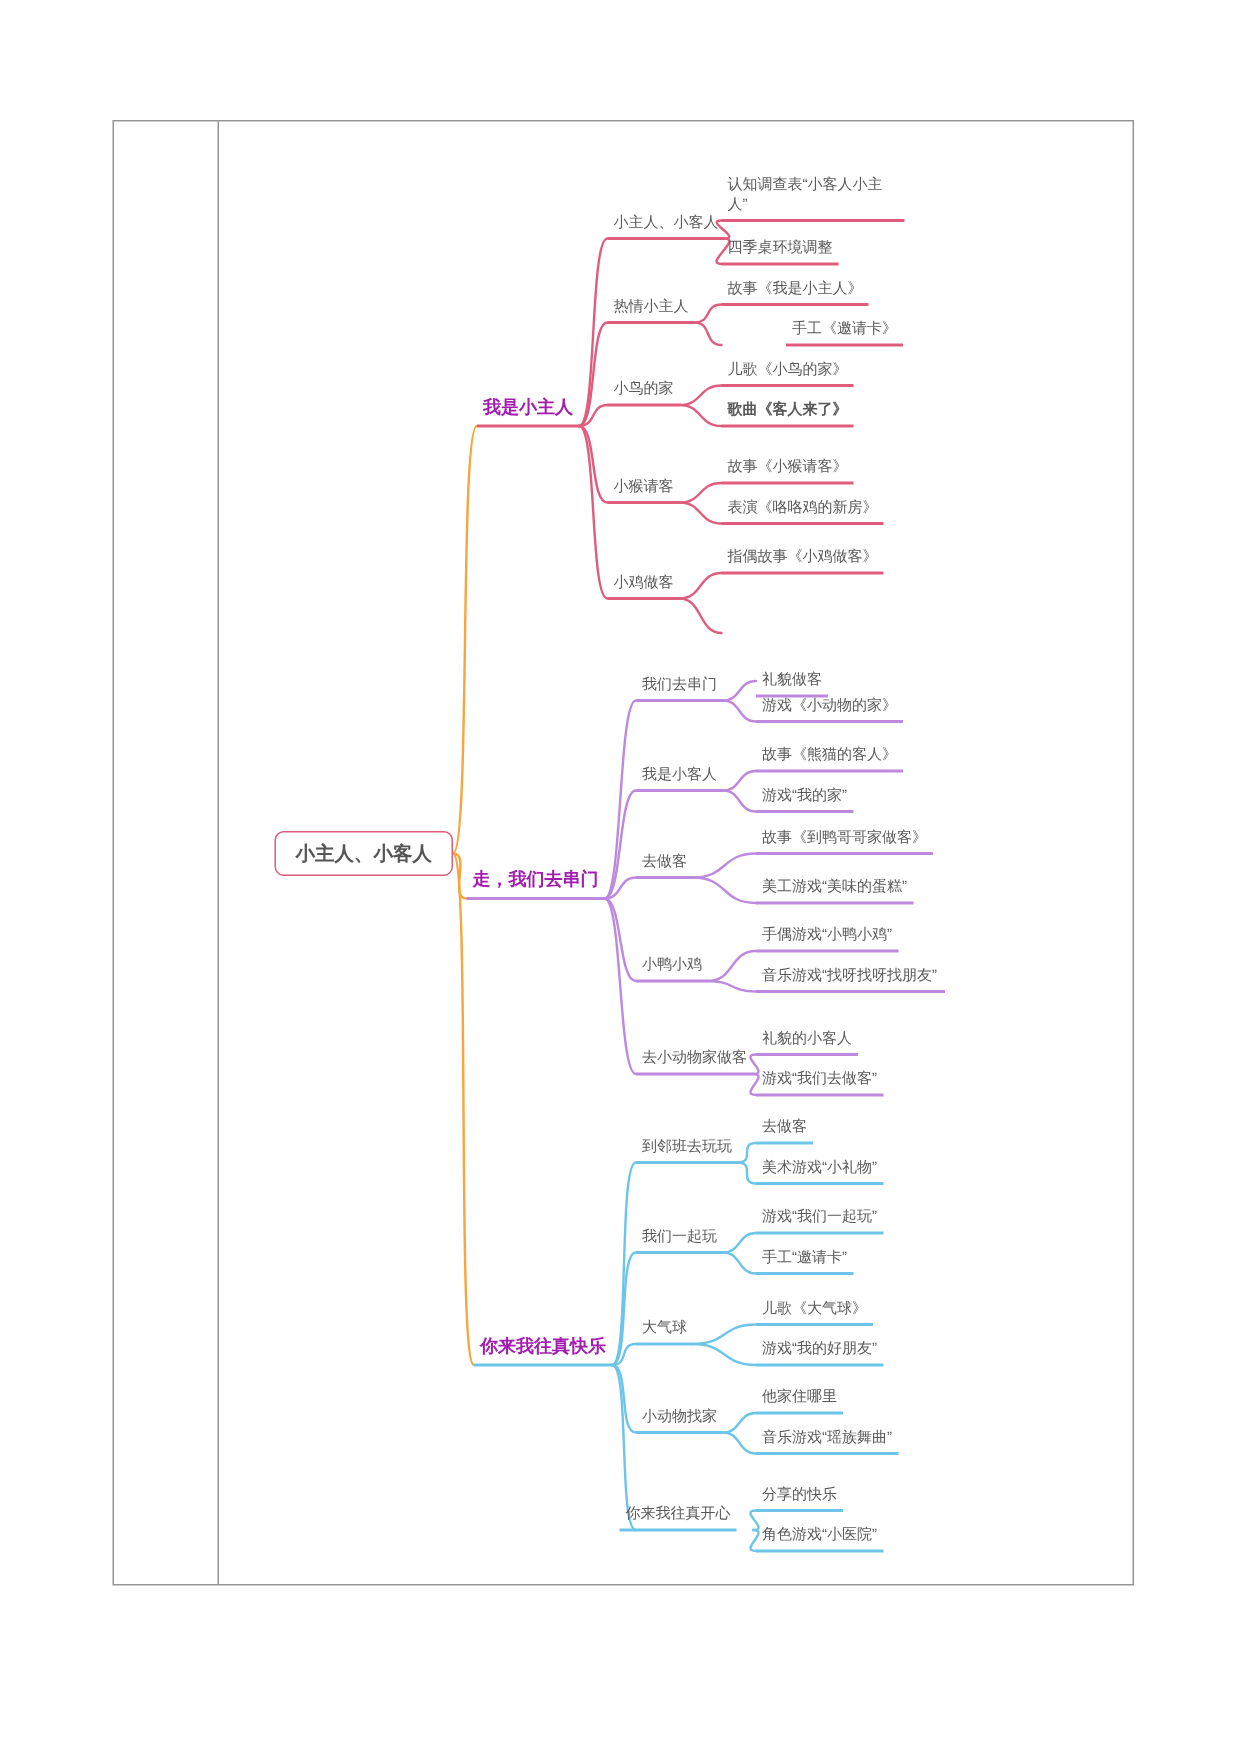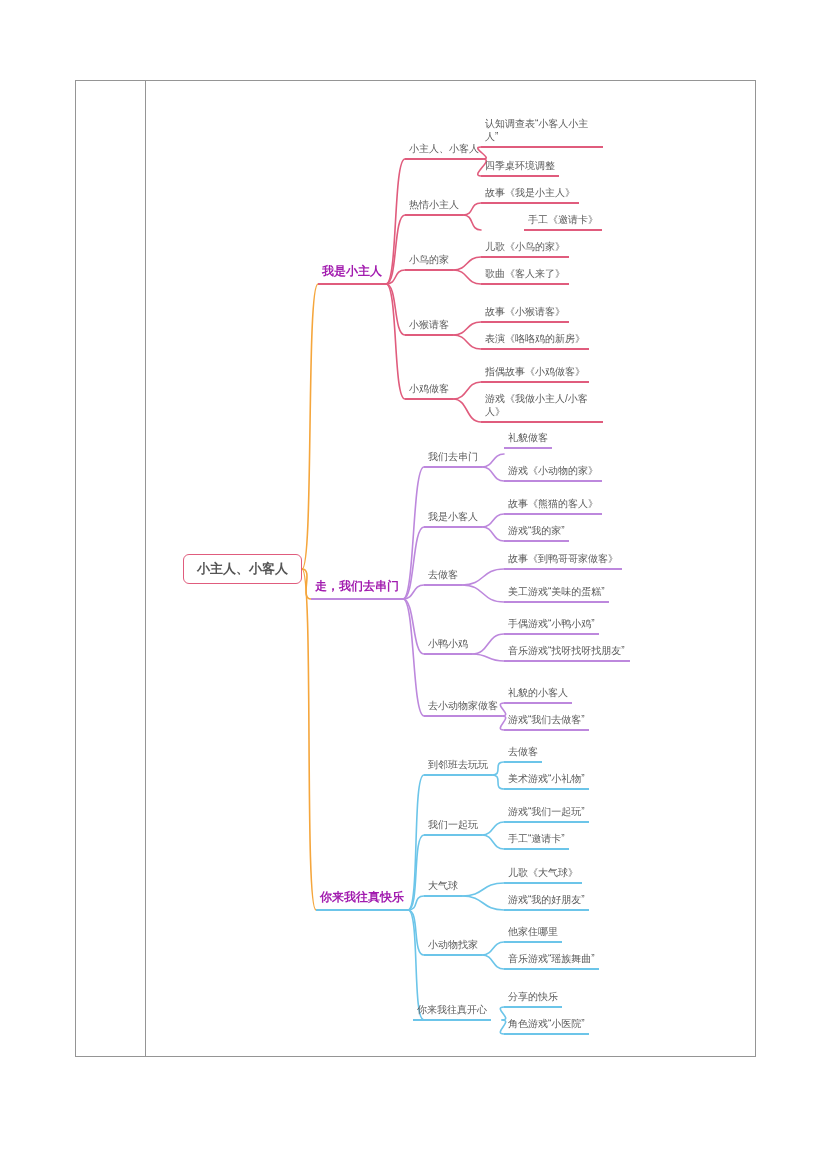--- a/index.html
+++ b/index.html
@@ -114,33 +114,32 @@
     <div id="b0c1" class="node" style="left: 405px; top: 196px; border-bottom-color: rgb(224, 92, 125); text-align: center;">热情小主人</div>
     <div id="b0c2" class="node" style="left: 405px; top: 251px; border-bottom-color: rgb(224, 92, 125);">小鸟的家</div>
     <div id="b0c3" class="node" style="left: 405px; top: 316px; border-bottom-color: rgb(224, 92, 125);">小猴请客</div>
     <div id="b0c4" class="node" style="left: 405px; top: 380px; border-bottom-color: rgb(224, 92, 125);">小鸡做客</div>
 
     <div id="b0c0i0" class="node wrap" style="left: 481px; top: 115px; width: 122px; border-bottom-color: rgb(224, 92, 125);">认知调查表“小客人小主人”</div>
     <div id="b0c0i1" class="node" style="left: 481px; top: 157px; border-bottom-color: rgb(224, 92, 125);">四季桌环境调整</div>
     <div id="b0c1i0" class="node" style="left: 481px; top: 184px; border-bottom-color: rgb(224, 92, 125);">故事《我是小主人》</div>
     <div id="b0c1i1" class="node" style="left: 481px; top: 211px; border-bottom-color: rgb(224, 92, 125); margin-left: 43px;">手工《邀请卡》</div>
     <div id="b0c2i0" class="node" style="left: 481px; top: 238px; border-bottom-color: rgb(224, 92, 125);">儿歌《小鸟的家》</div>
-    <div id="b0c2i1" class="node" style="left: 481px; top: 265px; border-bottom-color: rgb(224, 92, 125);">歌曲《客人来了》</div>
+    <div id="b0c2i1" class="node" style="left: 481px; top: 265px; border-bottom-color: rgb(224, 92, 125); font-weight: bold;">歌曲《客人来了》</div>
     <div id="b0c3i0" class="node" style="left: 481px; top: 303px; border-bottom-color: rgb(224, 92, 125);">故事《小猴请客》</div>
     <div id="b0c3i1" class="node" style="left: 481px; top: 330px; border-bottom-color: rgb(224, 92, 125);">表演《咯咯鸡的新房》</div>
     <div id="b0c4i0" class="node" style="left: 481px; top: 363px; border-bottom-color: rgb(224, 92, 125);">指偶故事《小鸡做客》</div>
-    <div id="b0c4i1" class="node wrap" style="left: 481px; top: 390px; width: 122px; border-bottom-color: rgb(224, 92, 125);">游戏《我做小主人/小客人》</div>
 
     <div id="b1c0" class="node" style="left: 424px; top: 448px; border-bottom-color: rgb(189, 136, 221);">我们去串门</div>
     <div id="b1c1" class="node" style="left: 424px; top: 508px; border-bottom-color: rgb(189, 136, 221);">我是小客人</div>
     <div id="b1c2" class="node" style="left: 424px; top: 566px; border-bottom-color: rgb(189, 136, 221);">去做客</div>
     <div id="b1c3" class="node" style="left: 424px; top: 635px; border-bottom-color: rgb(189, 136, 221);">小鸭小鸡</div>
     <div id="b1c4" class="node" style="left: 424px; top: 697px; border-bottom-color: rgb(189, 136, 221);">去小动物家做客</div>
 
-    <div id="b1c0i0" class="node" style="left: 504px; top: 429px; border-bottom-color: rgb(189, 136, 221);">礼貌做客</div>
+    <div id="b1c0i0" class="node" style="left: 504px; top: 445px; border-bottom-color: rgb(189, 136, 221);">礼貌做客</div>
     <div id="b1c0i1" class="node" style="left: 504px; top: 462px; border-bottom-color: rgb(189, 136, 221);">游戏《小动物的家》</div>
     <div id="b1c1i0" class="node" style="left: 504px; top: 495px; border-bottom-color: rgb(189, 136, 221);">故事《熊猫的客人》</div>
     <div id="b1c1i1" class="node" style="left: 504px; top: 522px; border-bottom-color: rgb(189, 136, 221);">游戏“我的家”</div>
     <div id="b1c2i0" class="node" style="left: 504px; top: 550px; border-bottom-color: rgb(189, 136, 221);">故事《到鸭哥哥家做客》</div>
     <div id="b1c2i1" class="node" style="left: 504px; top: 583px; border-bottom-color: rgb(189, 136, 221);">美工游戏“美味的蛋糕”</div>
     <div id="b1c3i0" class="node" style="left: 504px; top: 615px; border-bottom-color: rgb(189, 136, 221);">手偶游戏“小鸭小鸡”</div>
     <div id="b1c3i1" class="node wrap" style="left: 504px; top: 642px; width: 126px; border-bottom-color: rgb(189, 136, 221);">音乐游戏“找呀找呀找朋友”</div>
     <div id="b1c4i0" class="node" style="left: 504px; top: 684px; border-bottom-color: rgb(189, 136, 221);">礼貌的小客人</div>
     <div id="b1c4i1" class="node" style="left: 504px; top: 711px; border-bottom-color: rgb(189, 136, 221);">游戏“我们去做客”</div>
 

